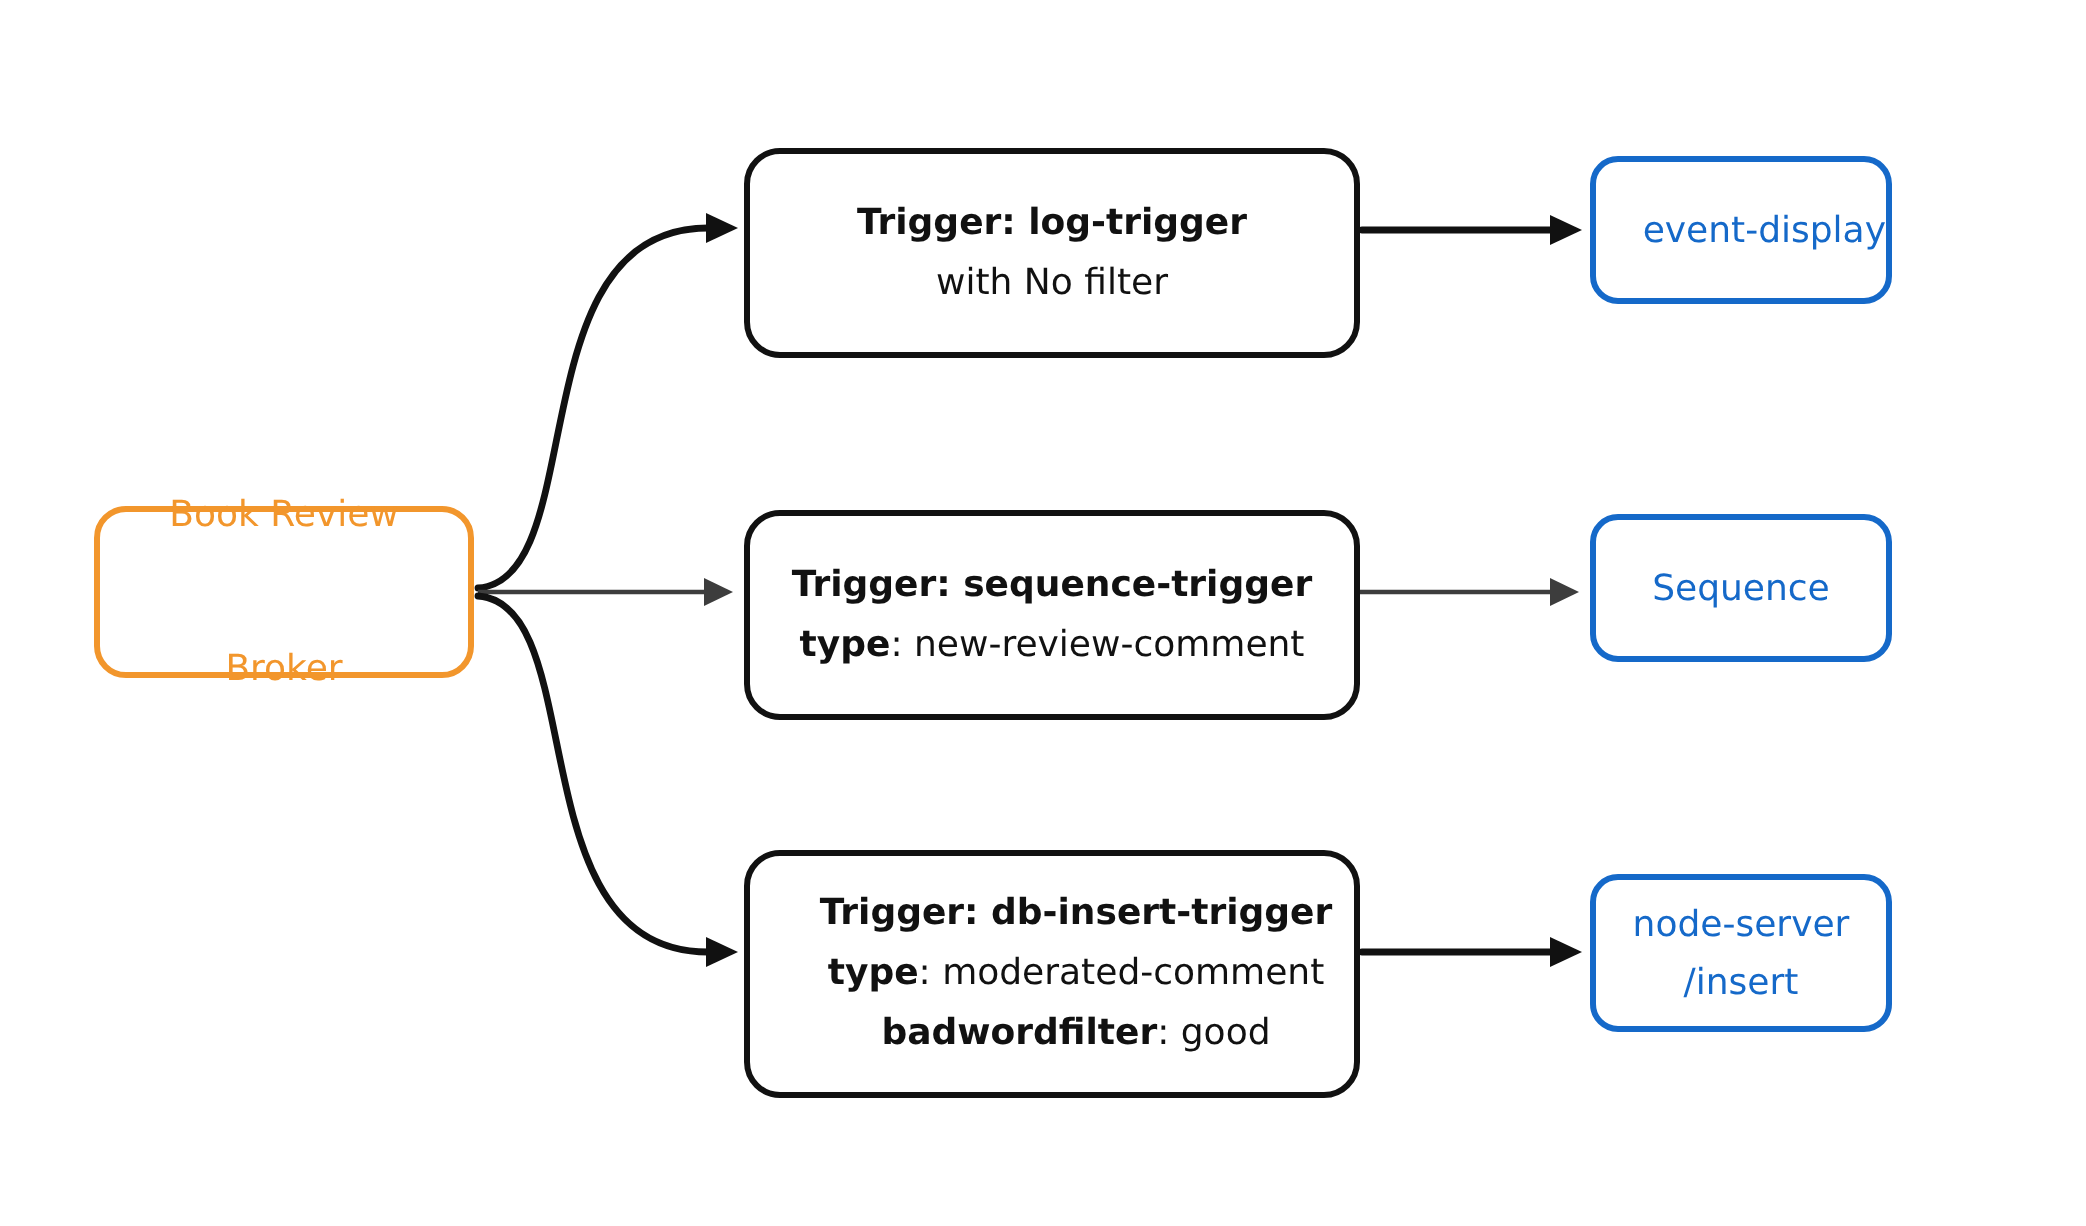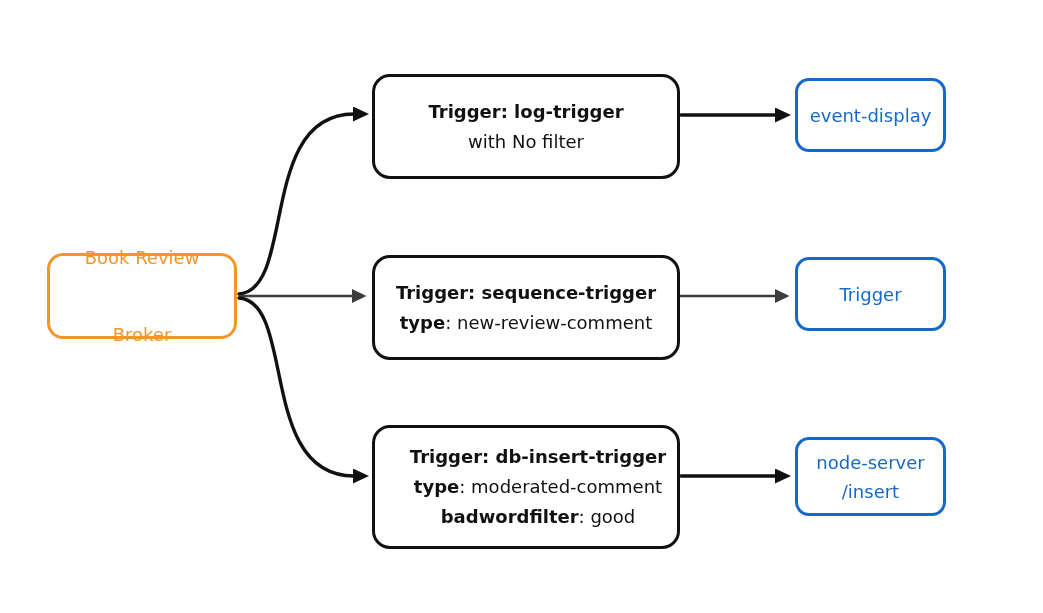--- a/index.html
+++ b/index.html
@@ -39,21 +39,21 @@
   }
   #trigger-1{top:62px;height:105px;}
   #trigger-2{top:243px;height:105px;}
   #trigger-3{top:413px;height:124px;padding-left:24px;}
   .sink{
     left:795px;width:151px;
     border:3px solid var(--blue);border-radius:14px;
     color:var(--blue);
     font-size:18px;line-height:29px;
   }
-  #sink-1{top:78px;height:74px;}
+  #sink-1{top:78px;height:74px;align-items:flex-end;}
   #sink-2{top:257px;height:74px;}
   #sink-3{top:437px;height:79px;}
   .b{font-weight:bold;}
   .shaft-black{stroke:var(--ink);stroke-width:3.4;fill:none;stroke-linecap:round;}
   .shaft-gray{stroke:var(--gray);stroke-width:2.3;fill:none;}
   .head-black{fill:var(--ink);}
   .head-gray{fill:var(--gray);}
 </style>
 </head>
 <body>
@@ -110,21 +110,21 @@
     <div>
       <span class="b">badwordfilter</span><span>: good</span>
     </div>
   </div>
 
   <div class="node sink" id="sink-1">
     <div>event-display</div>
   </div>
 
   <div class="node sink" id="sink-2">
-    <div>Trigger</div>
+    <div>Sequence</div>
   </div>
 
   <div class="node sink" id="sink-3">
     <div>node-server</div>
     <div>/insert</div>
   </div>
 
 </div>
 
 </body></html>

